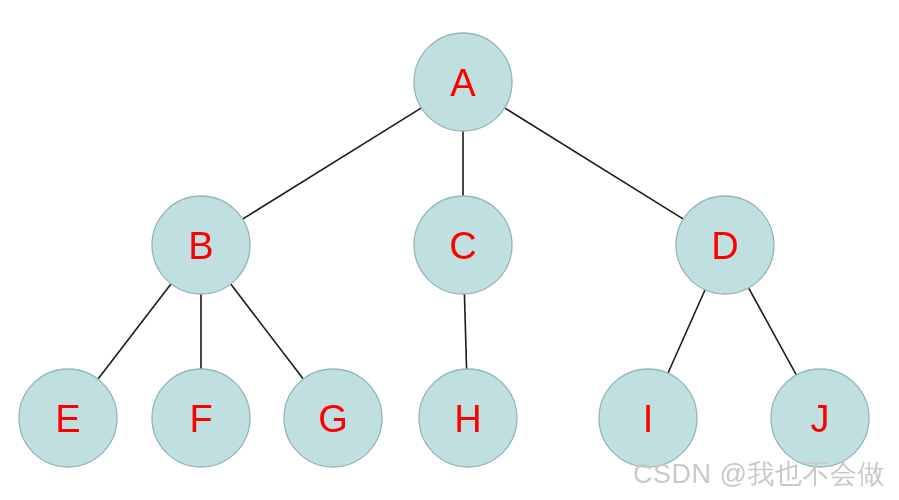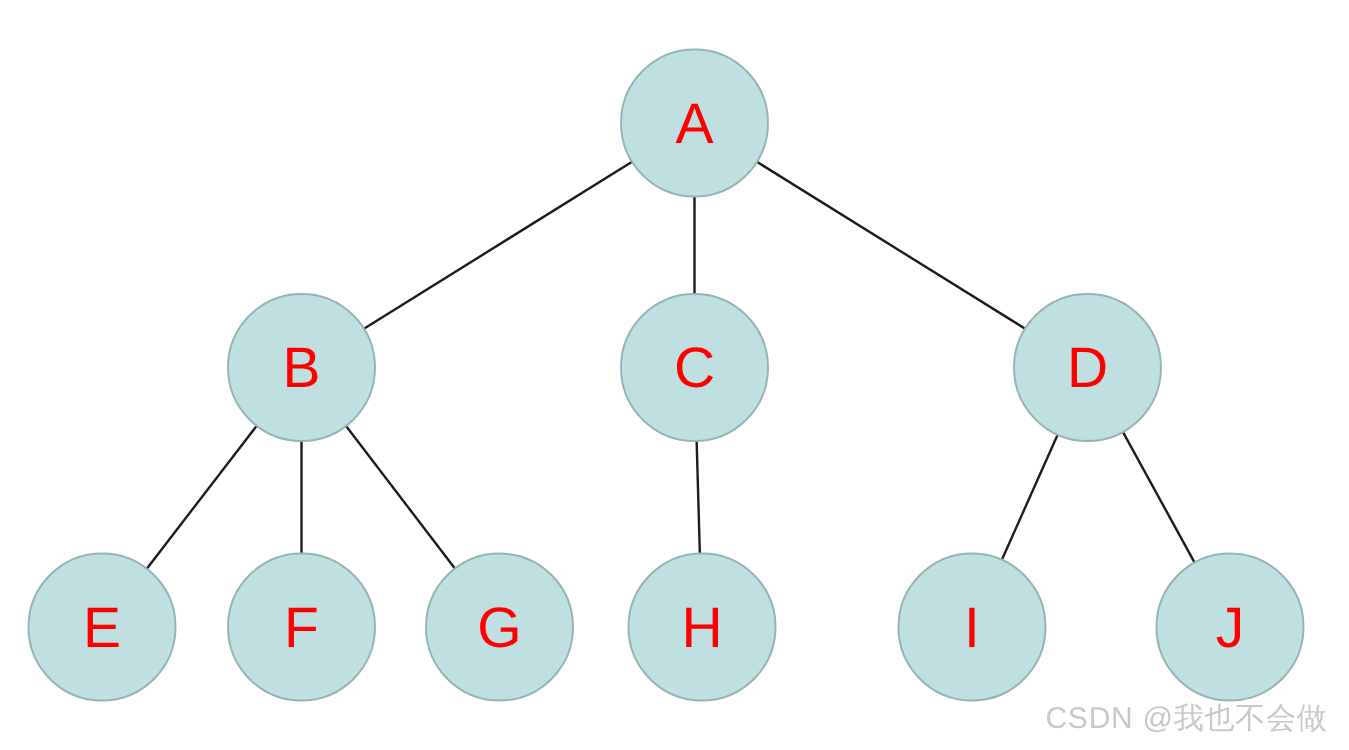--- a/index.html
+++ b/index.html
@@ -43,21 +43,21 @@
     font-weight: 400;
     text-anchor: middle;
     dominant-baseline: central;
   }
   #watermark {
     position: absolute;
     right: 14px;
     bottom: 8px;
     color: #c9c9c9;
     font-family: "Liberation Sans", sans-serif;
-    font-size: 20px;
+    font-size: 27px;
     letter-spacing: 0.5px;
     white-space: nowrap;
     user-select: none;
   }
 </style>
 </head>
 <body>
 
 <div id="canvas">
 

